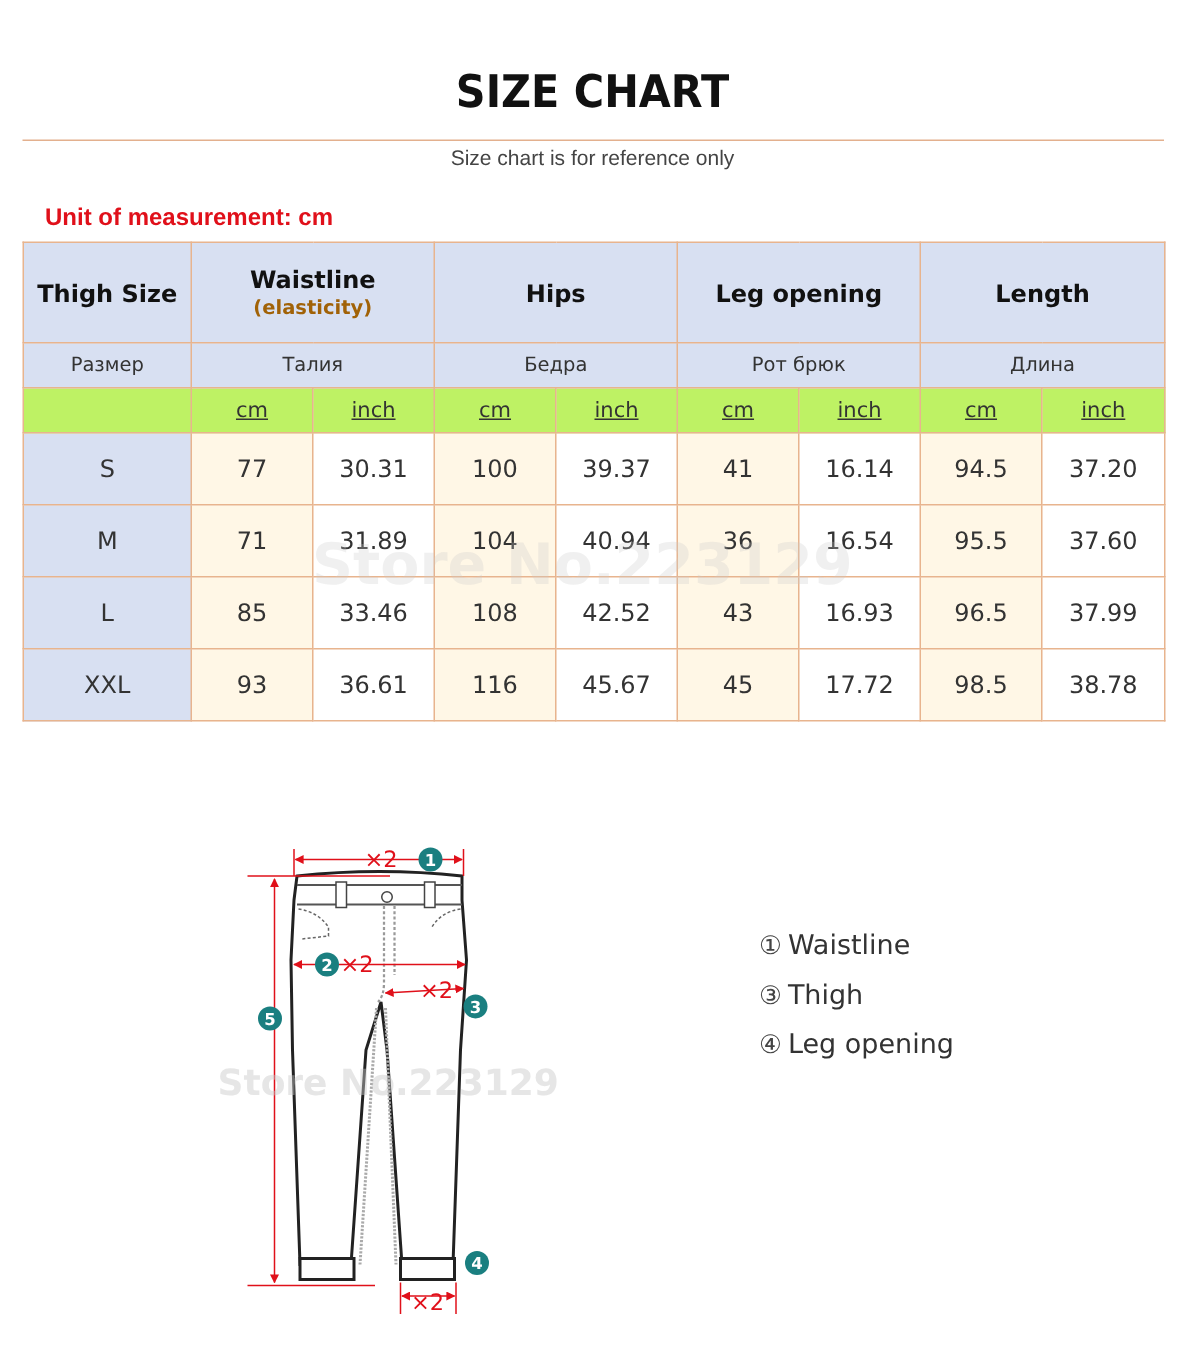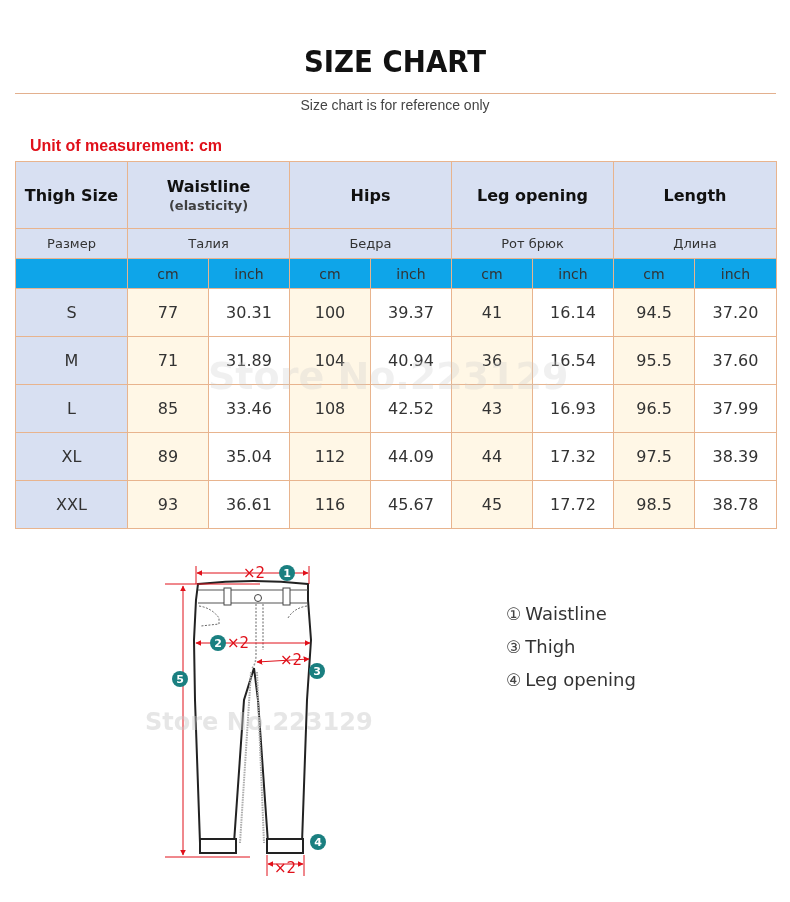--- a/index.html
+++ b/index.html
@@ -27,38 +27,38 @@
   table.size-table {
     position: absolute; left: 15px; top: 161px; width: 761px;
     border-collapse: collapse; table-layout: fixed;
     font-family: "DejaVu Sans", sans-serif;
   }
   .size-table td {
     border: 1px solid #e8b48e; text-align: center; vertical-align: middle;
     color: #333; padding: 0;
   }
   .size-table tr.hdr td { height: 67px; background: #d8e0f2; font-weight: bold; font-size: 16px; color: #111; }
-  .size-table tr.hdr td .sub { display: block; font-size: 13px; color: #404040; font-weight: bold; margin-top: 2px; }
+  .size-table tr.hdr td .sub { display: block; font-size: 13px; color: #a16207; font-weight: bold; margin-top: 2px; }
   .size-table tr.ru td { height: 30px; background: #d8e0f2; font-size: 13px; color: #333; }
-  .size-table tr.units td { height: 30px; background: #0ea5e9; font-size: 14px; color: #333; }
+  .size-table tr.units td { height: 30px; background: #bef264; font-size: 14px; color: #333; text-decoration: underline; }
   .size-table tr.row td { height: 48px; font-size: 16px; color: #333; }
   .size-table tr.row td.size { background: #d8e0f2; }
   .size-table tr.row td.cm { background: #fff7e6; }
   .size-table tr.row td.inch { background: #ffffff; }
 
   .watermark {
     position: absolute; font-family: "DejaVu Sans", sans-serif; font-weight: bold;
     color: rgba(200,200,200,0.28); pointer-events: none; white-space: nowrap; margin-top: 16px;
   }
   .wm1 { left: 208px; top: 338px; font-size: 38px; }
   .wm2 { left: 145px; top: 692px; font-size: 24px; color: rgba(200,200,200,0.45); }
 
   .diagram { position: absolute; left: 150px; top: 555px; width: 200px; height: 330px; }
 
-  .legend { position: absolute; left: 506px; top: 600px; }
+  .legend { position: absolute; left: 506px; top: 617px; }
   .legend-item { font-family: "DejaVu Sans", sans-serif; font-size: 18px; color: #333; height: 33px; line-height: 28px; }
   .legend-item .num { font-size: 17px; margin-right: 4px; color: #444; }
 </style>
 </head>
 <body>
 
 <div class="title">SIZE CHART</div>
 <div class="title-rule"></div>
 <div class="subtitle">Size chart is for reference only</div>
 <div class="unit-note">Unit of measurement: cm</div>
@@ -131,31 +131,20 @@
     <td class="cm">85</td>
     <td class="inch">33.46</td>
     <td class="cm">108</td>
     <td class="inch">42.52</td>
     <td class="cm">43</td>
     <td class="inch">16.93</td>
     <td class="cm">96.5</td>
     <td class="inch">37.99</td>
   </tr>
   <tr class="row">
-    <td class="size">XL</td>
-    <td class="cm">89</td>
-    <td class="inch">35.04</td>
-    <td class="cm">112</td>
-    <td class="inch">44.09</td>
-    <td class="cm">44</td>
-    <td class="inch">17.32</td>
-    <td class="cm">97.5</td>
-    <td class="inch">38.39</td>
-  </tr>
-  <tr class="row">
     <td class="size">XXL</td>
     <td class="cm">93</td>
     <td class="inch">36.61</td>
     <td class="cm">116</td>
     <td class="inch">45.67</td>
     <td class="cm">45</td>
     <td class="inch">17.72</td>
     <td class="cm">98.5</td>
     <td class="inch">38.78</td>
   </tr>

